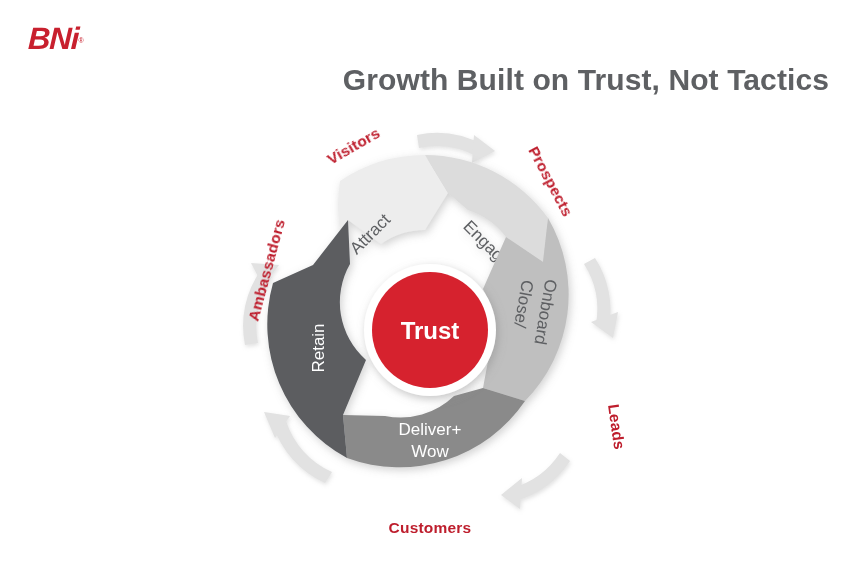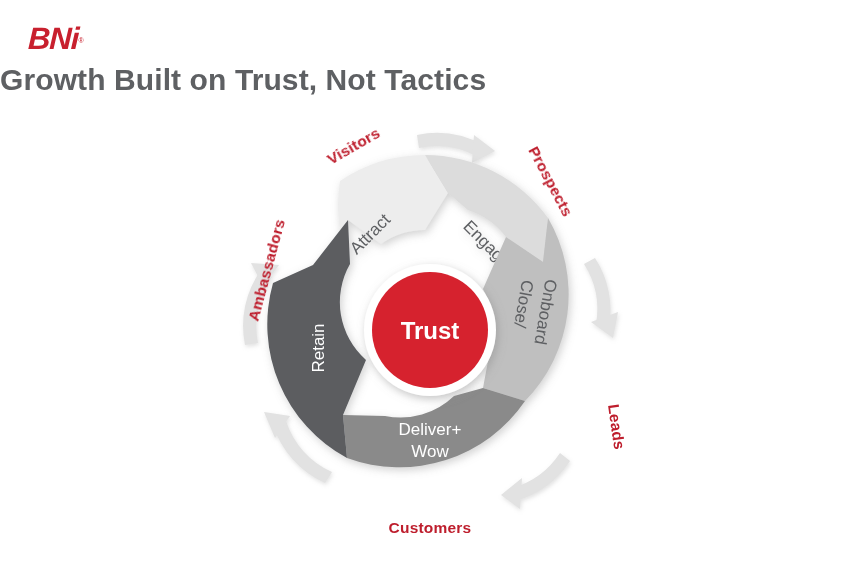--- a/index.html
+++ b/index.html
@@ -41,21 +41,21 @@
     font-style: normal;
     font-weight: normal;
   }
 
   
   #page-title {
     position: absolute;
     top: 63px;
     left: 0;
     width: 829px;
-    text-align: left;
+    text-align: right;
     font-size: 30px;
     font-weight: bold;
     color: #5E6063;
     letter-spacing: 0.1px;
   }
 
   
   #flywheel-diagram {
     position: absolute;
     left: 195px;

